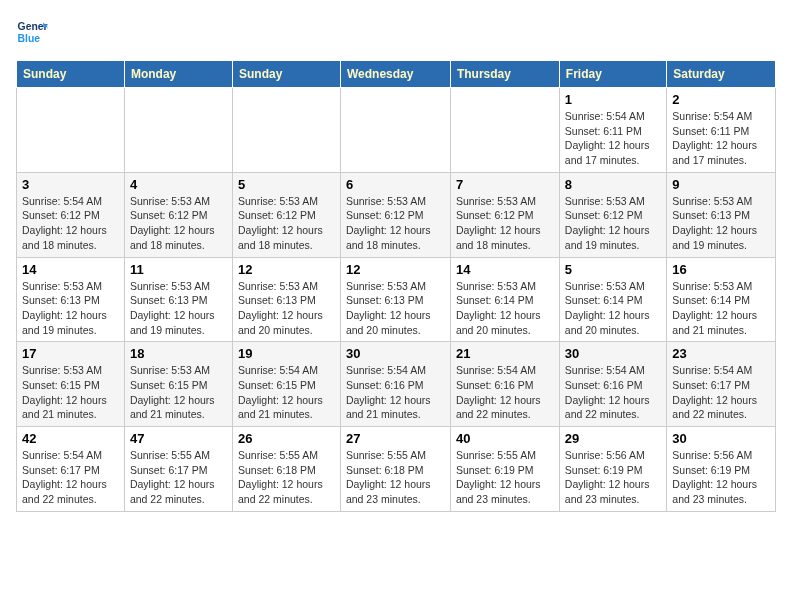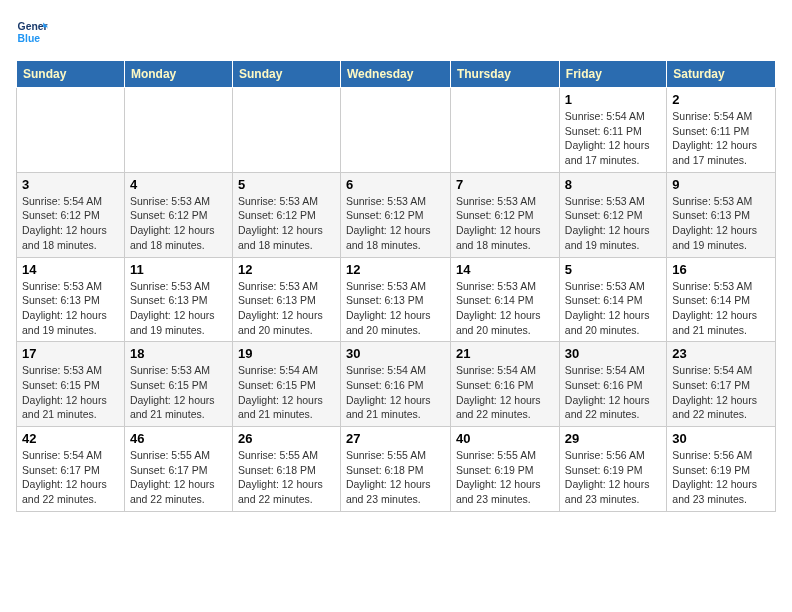--- a/index.html
+++ b/index.html
@@ -259,21 +259,21 @@
         </td>
       </tr>
       <tr>
         <td>
           <span class="day-num">42</span>
           <div class="day-info" style="white-space: pre-line;">Sunrise: 5:54 AM
 Sunset: 6:17 PM
 Daylight: 12 hours and 22 minutes.</div>
         </td>
         <td>
-          <span class="day-num">46</span>
+          <span class="day-num">47</span>
           <div class="day-info" style="white-space: pre-line;">Sunrise: 5:55 AM
 Sunset: 6:17 PM
 Daylight: 12 hours and 22 minutes.</div>
         </td>
         <td>
           <span class="day-num">26</span>
           <div class="day-info" style="white-space: pre-line;">Sunrise: 5:55 AM
 Sunset: 6:18 PM
 Daylight: 12 hours and 22 minutes.</div>
         </td>

